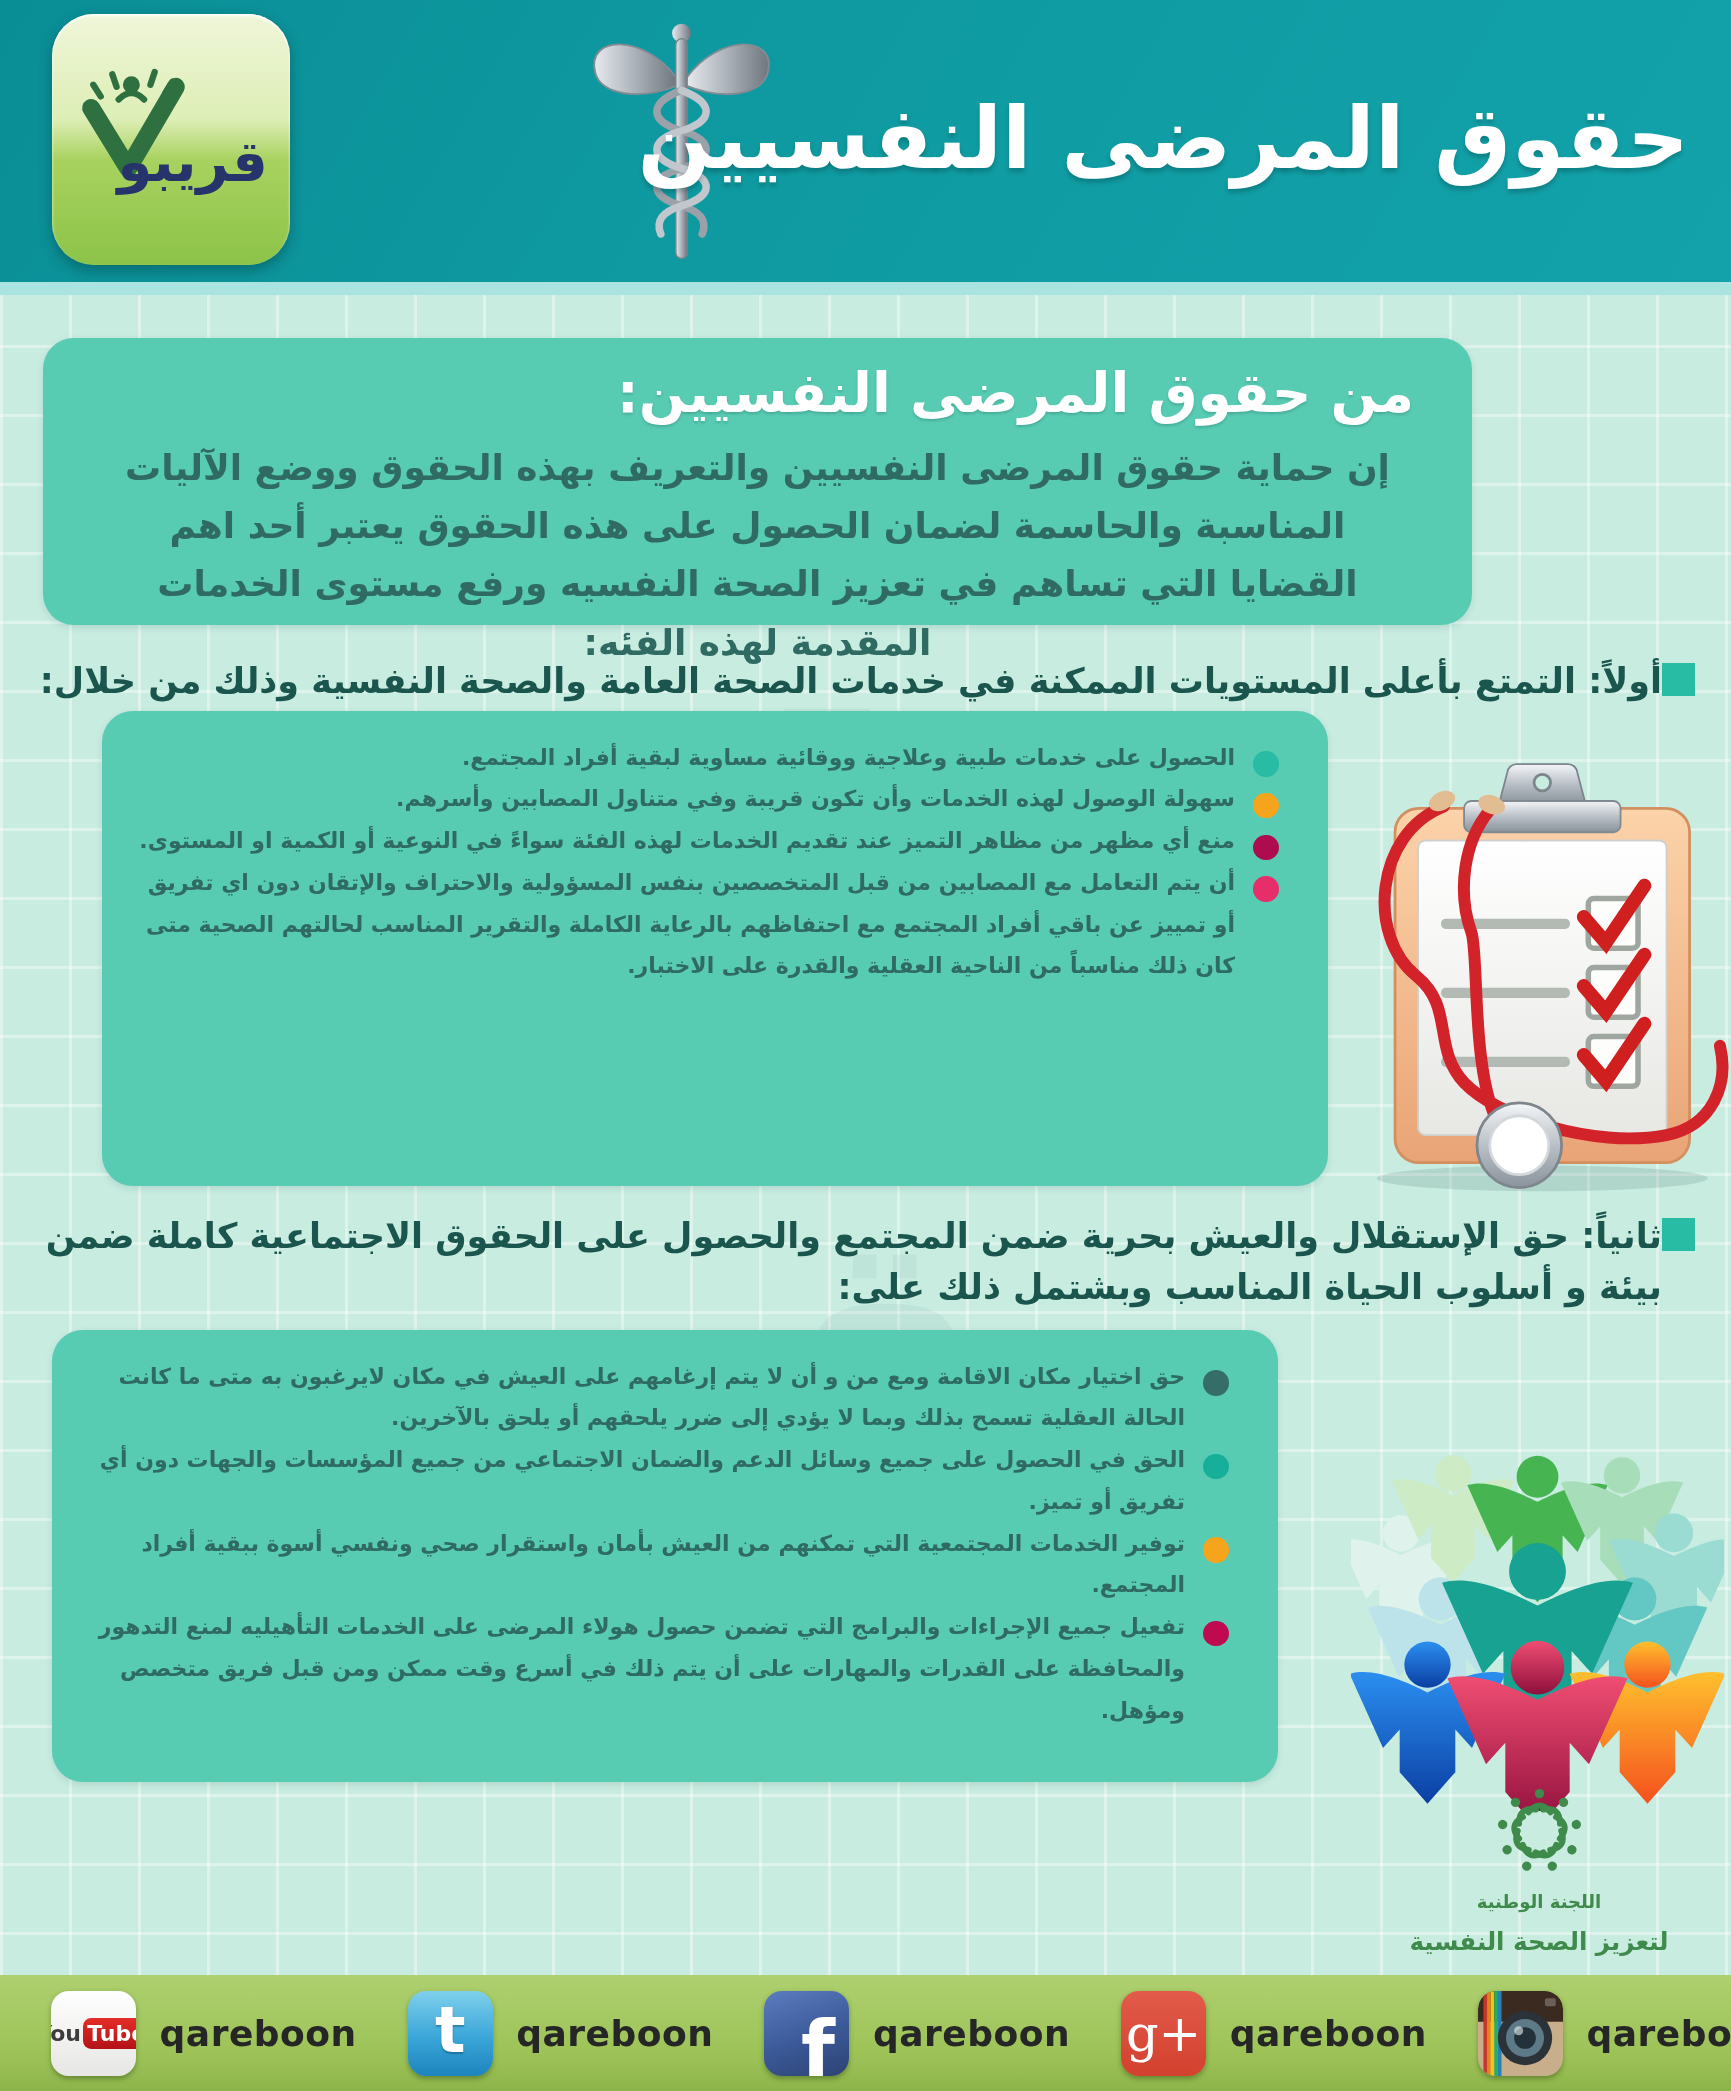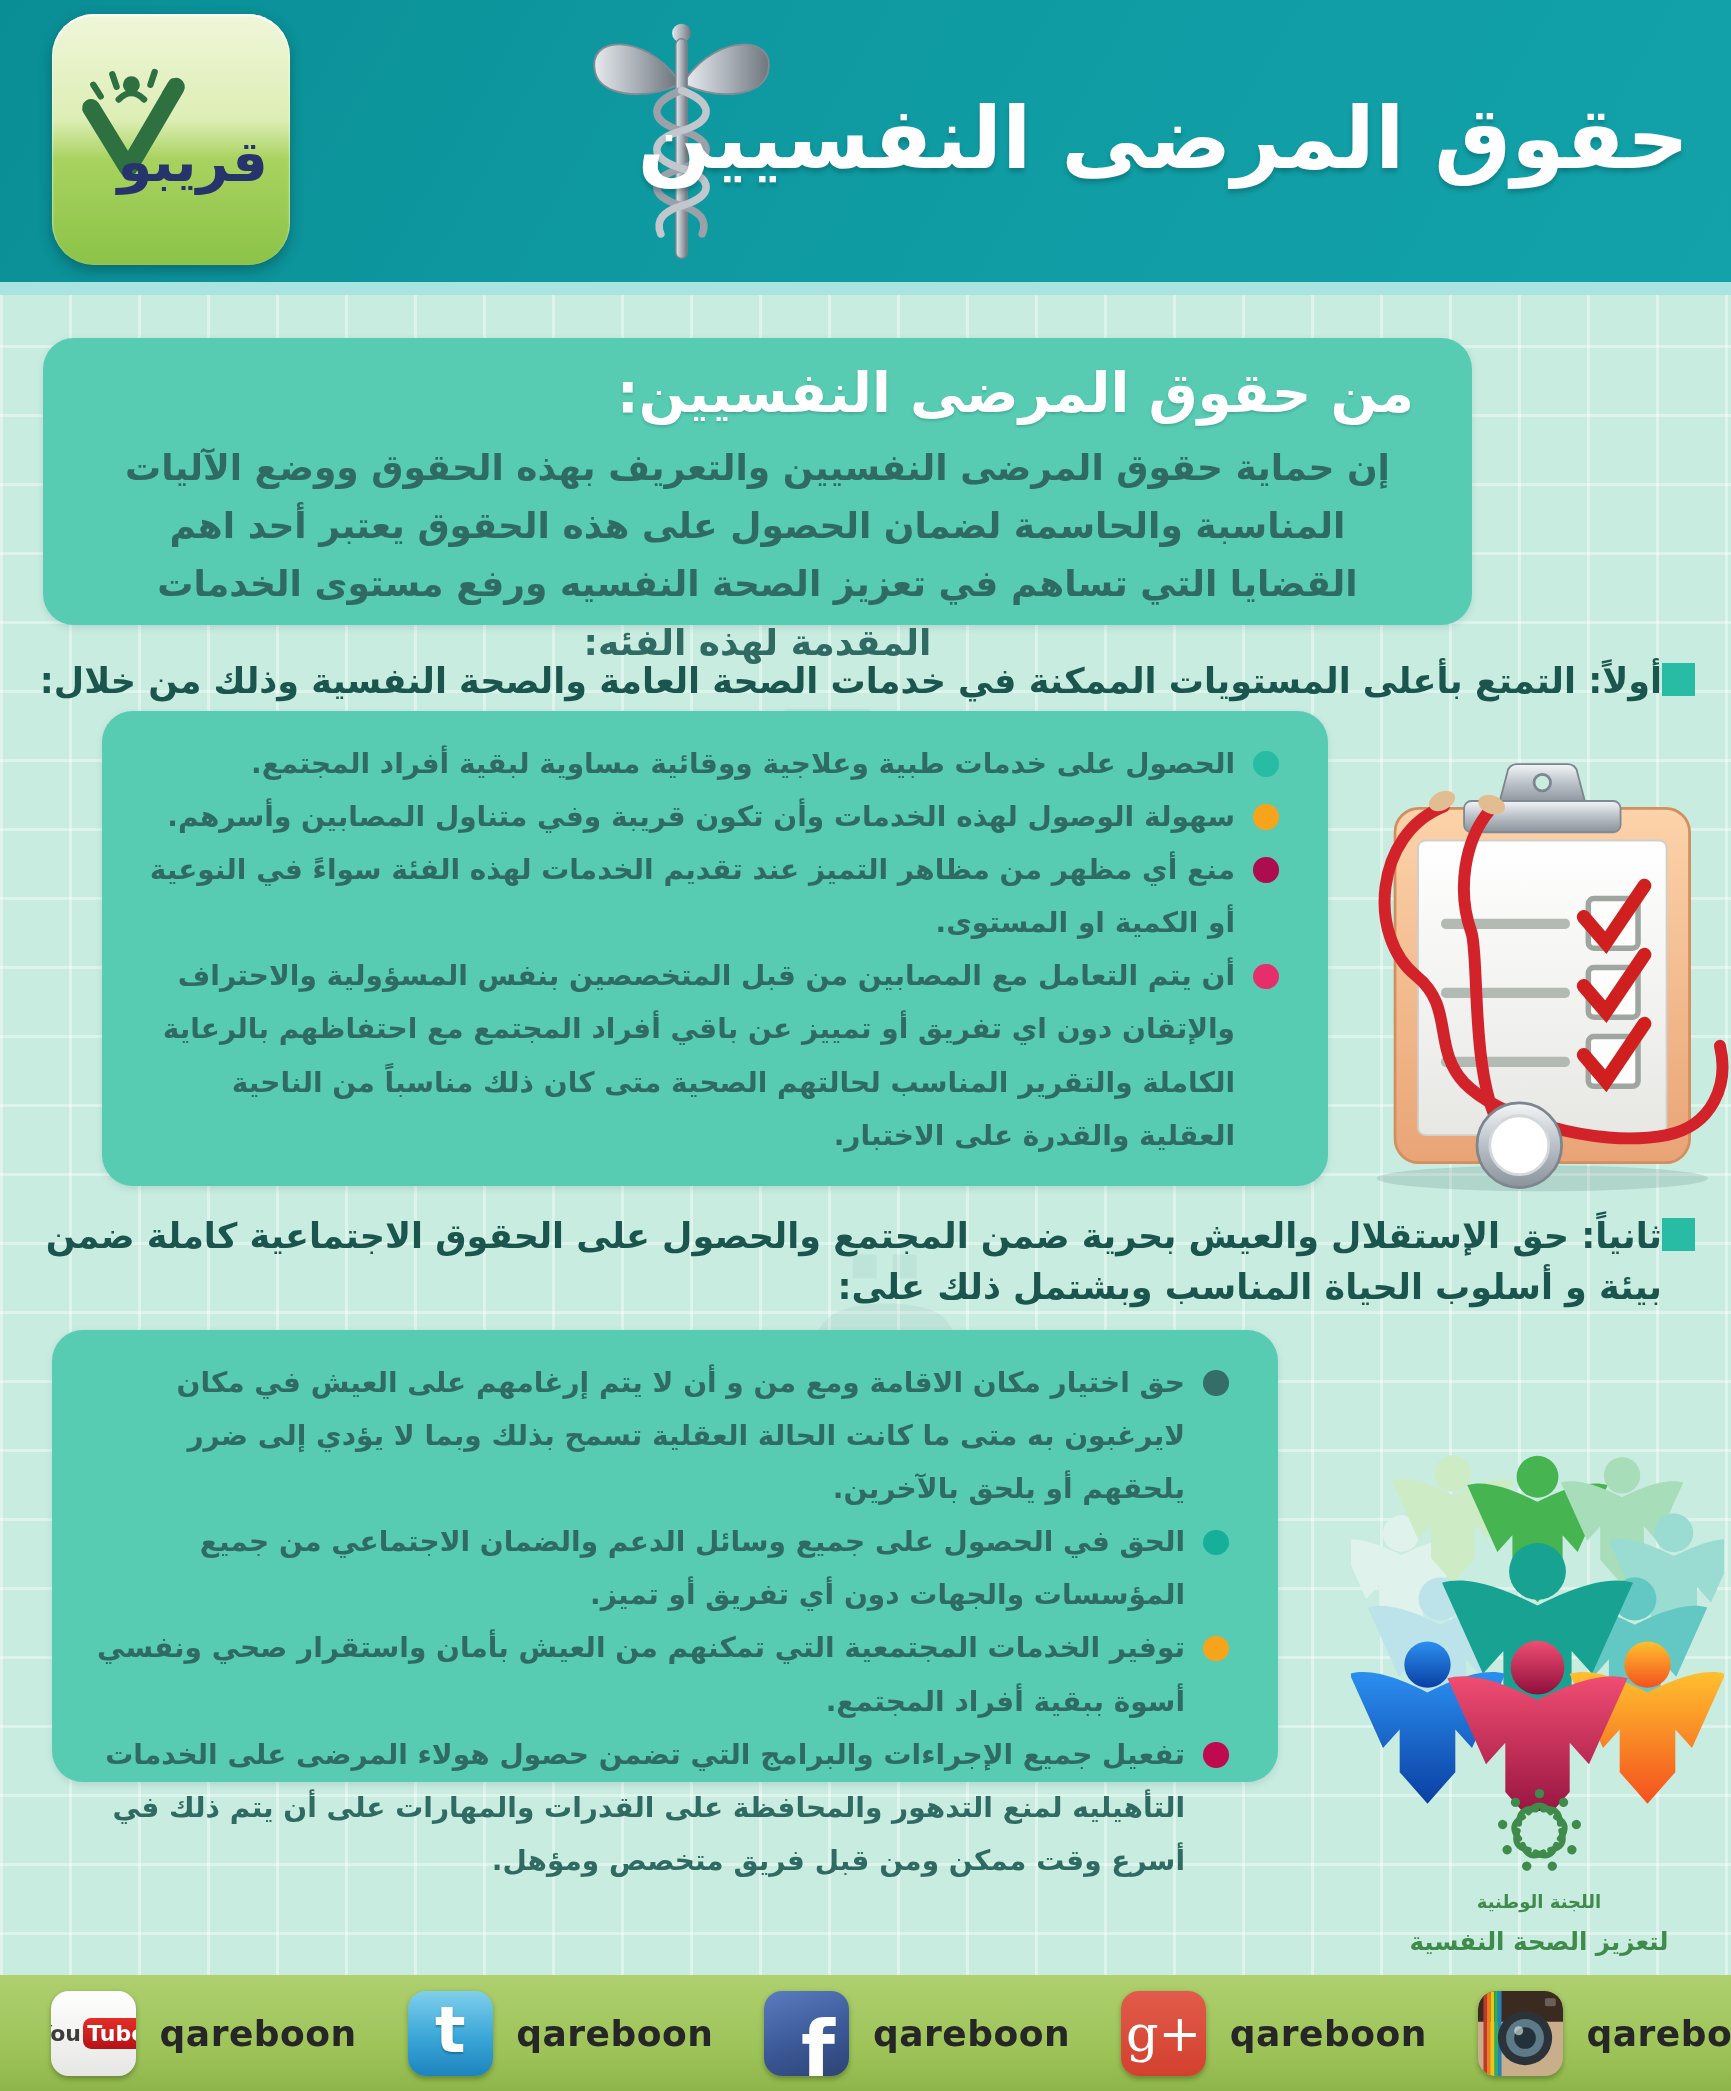--- a/index.html
+++ b/index.html
@@ -32,21 +32,21 @@
     text-shadow:0 1.8px 2.7px rgba(0,60,55,.2);}
   .intro p{margin:12.7px 64px 0 64px;font-size:36px;color:#2f6b63;text-align:center;line-height:1.62;}
   .sec-head{position:absolute;right:36px;left:36px;display:flex;direction:rtl;align-items:flex-start;}
   .sec-head .sq{flex:0 0 auto;width:33px;height:33px;background:#29bca5;margin-top:7.3px;}
   .sec-head h2{margin:0;font-size:35px;line-height:1.45;color:#1a564e;text-align:right;}
   .sh1{top:656px;}
   .sh2{top:1211px;}
   .box1{left:102px;top:711px;width:1226px;height:475px;}
   .box2{left:52px;top:1330px;width:1226px;height:452px;}
   .tbox ul{list-style:none;margin:0;padding:25.5px 44px 0 36px;}
-  .tbox li{position:relative;padding-right:49px;font-size:28px;line-height:1.9;color:#2f6b63;text-align:right;}
+  .tbox li{position:relative;padding-right:49px;font-size:22px;line-height:1.9;color:#2f6b63;text-align:right;}
   .tbox li .dot{position:absolute;right:5.5px;top:14.5px;width:25.5px;height:25.5px;border-radius:50%;background:#2f6b63;}
   
   .clipboard{position:absolute;left:1326px;top:753px;}
   .people{position:absolute;left:1351px;top:1411px;}
   .committee{position:absolute;left:1389px;top:1780px;width:300px;text-align:center;direction:rtl;}
   .committee .c1{font-size:18px;color:#3f8b4b;margin-top:5.5px;}
   .committee .c2{font-size:24.5px;color:#3f8b4b;margin-top:15px;}
   .watermark{position:absolute;left:82px;top:709px;opacity:.05;pointer-events:none;}
   .watermark .wm-text{font-size:327px;color:#065e55;line-height:1;}
   

